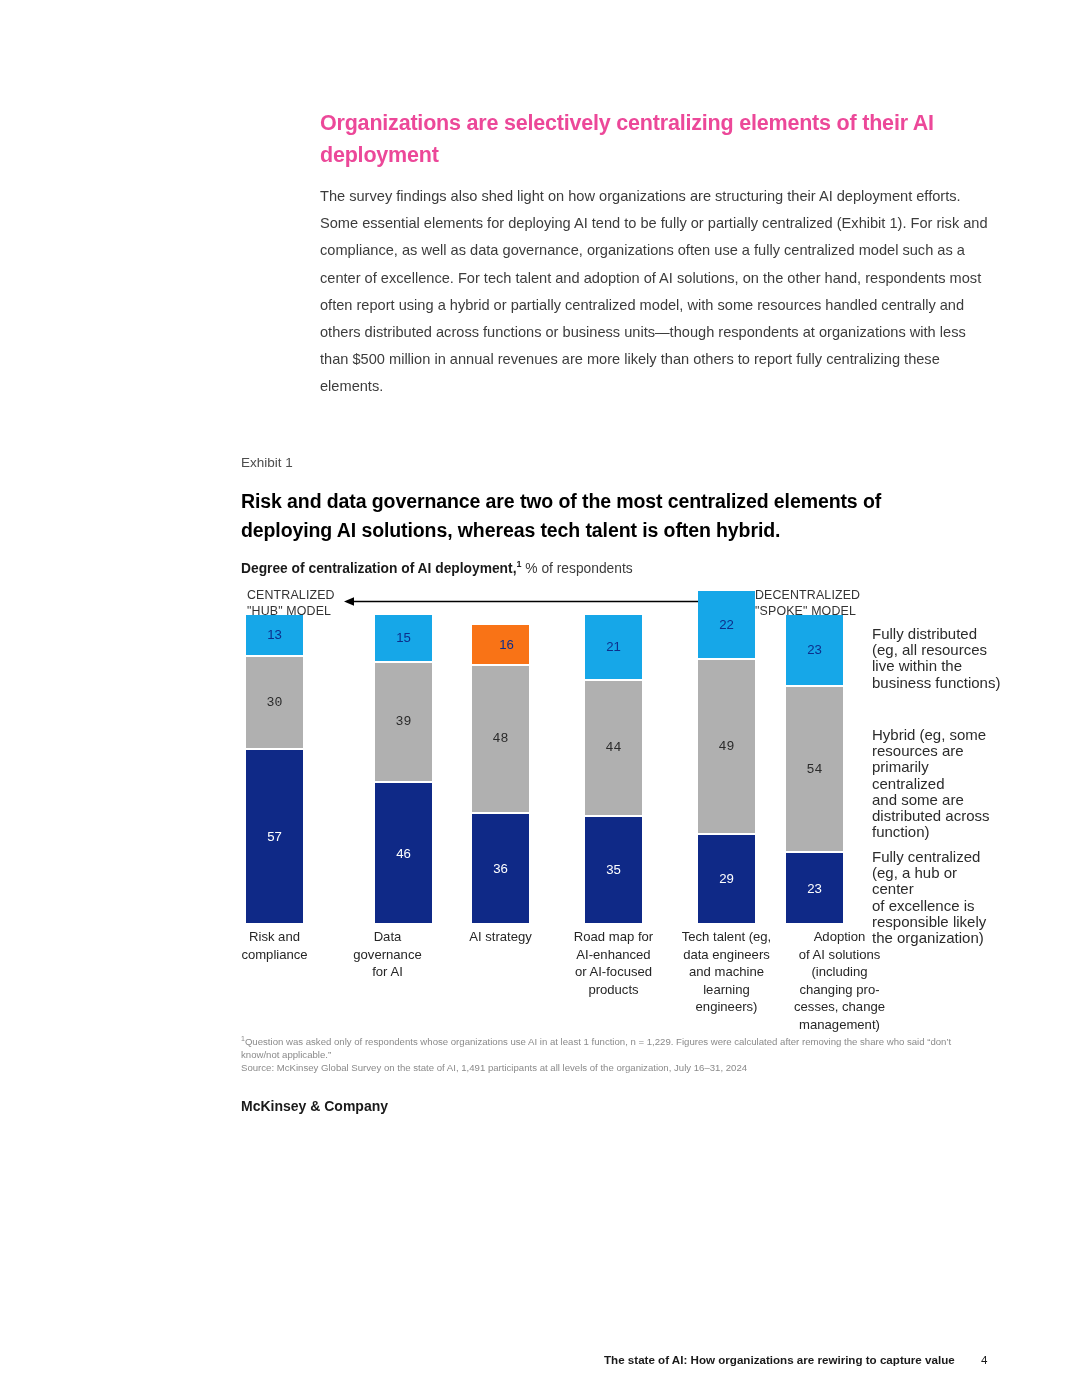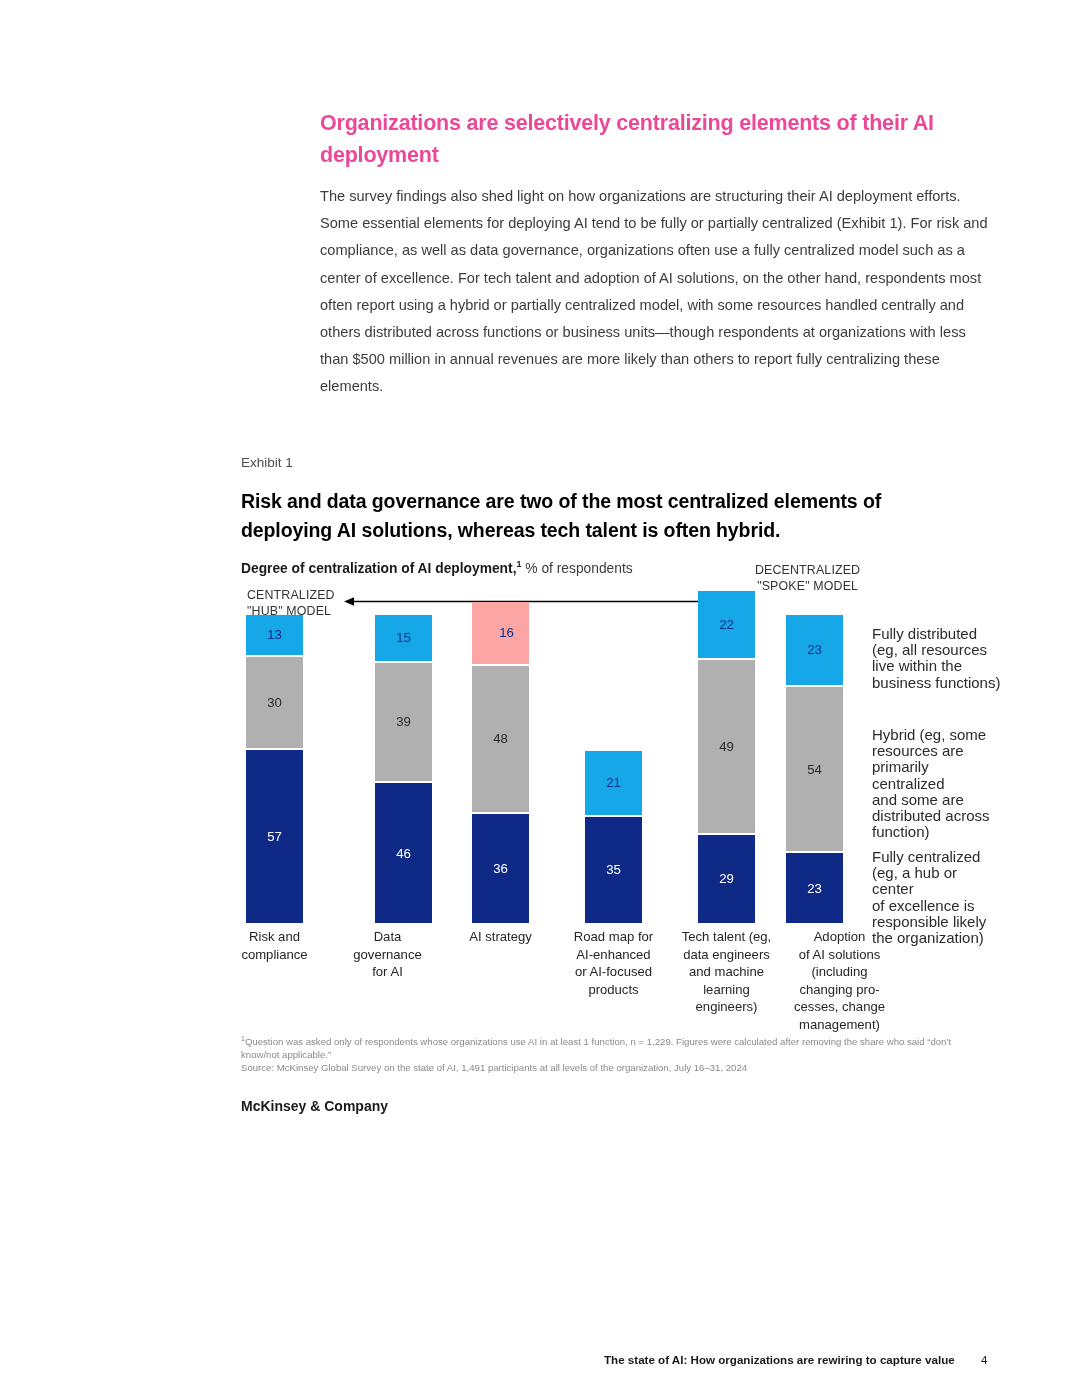--- a/index.html
+++ b/index.html
@@ -71,21 +71,21 @@
 
   
   .axis-cap {
     position: absolute;
     font-size: 12.4px;
     line-height: 15.5px;
     color: #333333;
     letter-spacing: 0.15px;
   }
   #cap-centralized { left: 247px; top: 588px; }
-  #cap-decentralized { left: 755px; top: 563px; text-align: center; }
+  #cap-decentralized { left: 755px; top: 588px; }
 
   #axis-arrow {
     position: absolute;
     left: 344px;
     top: 596px;
     width: 397px;
     height: 11px;
   }
 
   
@@ -106,21 +106,21 @@
   }
   .seg {
     position: relative;
     display: flex;
     align-items: center;
     justify-content: center;
     font-size: 13.2px;
     box-sizing: border-box;
   }
   .seg-dist { background: #16a7e8; color: #0d2f8c; }
-  .seg-hyb  { background: #b0b0b0; color: #2b2b2b; }
+  .seg-hyb  { background: #b0b0b0; color: #2b2b2b; font-family: Liberation Mono, monospace; }
   .seg-cent { background: #0f2987; color: #ffffff; }
   .seg-gap-top { margin-bottom: 2px; }
 
   
   .cat-label {
     position: absolute;
     top: 928px;
     width: 118px;
     text-align: center;
     font-size: 13.1px;
@@ -223,33 +223,36 @@
         <span>15</span>
       </div>
       <div class="seg seg-hyb seg-gap-top" style="height: 118.56px; background: rgb(176, 176, 176);">
         <span>39</span>
       </div>
       <div class="seg seg-cent" style="height: 139.84px; background: rgb(15, 41, 135);">
         <span>46</span>
       </div>
     </div>
     <div class="bar-col" style="left: 226px;">
-      <div class="seg seg-dist seg-gap-top" style="height: 62px; background: #fca5a5; padding-left: 12px;">
+      <div class="seg seg-dist seg-gap-top" style="height: 39px; background: #f97316; padding-left: 12px;">
         <span>16</span>
       </div>
       <div class="seg seg-hyb seg-gap-top" style="height: 145.92px; background: rgb(176, 176, 176);">
         <span>48</span>
       </div>
       <div class="seg seg-cent" style="height: 109.44px; background: rgb(15, 41, 135);">
         <span>36</span>
       </div>
     </div>
     <div class="bar-col" style="left: 339px;">
       <div class="seg seg-dist seg-gap-top" style="height: 63.84px; background: rgb(22, 167, 232);">
         <span>21</span>
+      </div>
+      <div class="seg seg-hyb seg-gap-top" style="height: 133.76px; background: rgb(176, 176, 176);">
+        <span>44</span>
       </div>
       <div class="seg seg-cent" style="height: 106.4px; background: rgb(15, 41, 135);">
         <span>35</span>
       </div>
     </div>
     <div class="bar-col" style="left: 452px;">
       <div class="seg seg-dist seg-gap-top" style="height: 66.88px; background: rgb(22, 167, 232);">
         <span>22</span>
       </div>
       <div class="seg seg-hyb seg-gap-top" style="height: 173px; background: rgb(176, 176, 176);">

